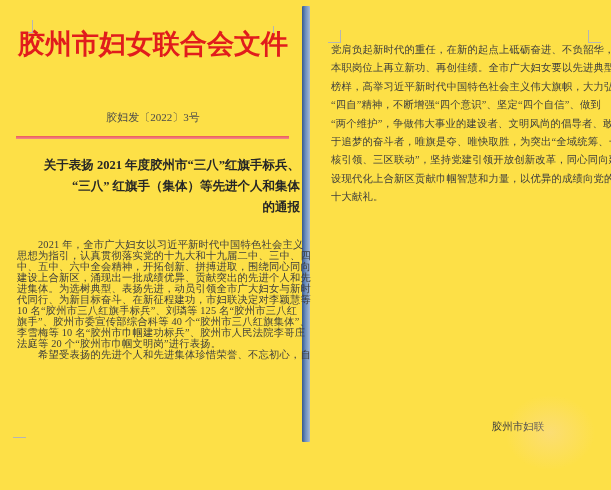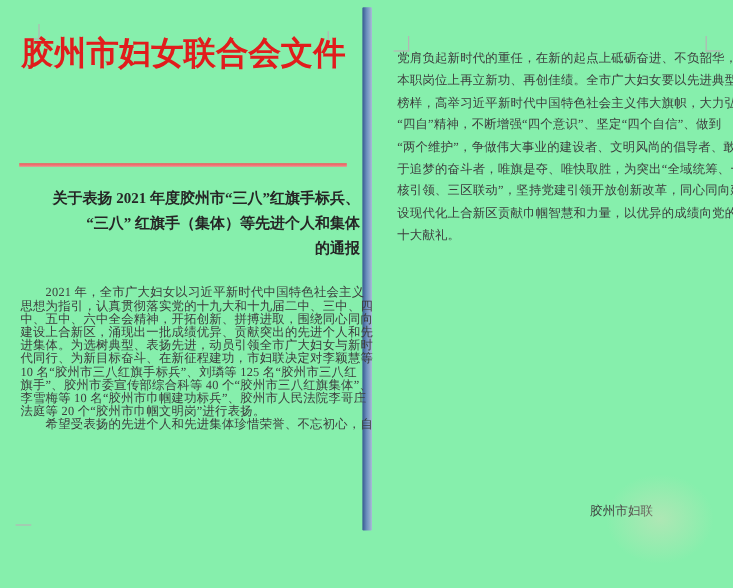--- a/index.html
+++ b/index.html
@@ -1,17 +1,17 @@
 <!DOCTYPE html>
 <html><head>
 <meta charset="utf-8">
 <style>
   html,body{margin:0;padding:0;background:#ffffff;}
   #canvas{
-    position:relative;width:611px;height:490px;background:#86efac;overflow:hidden;
+    position:relative;width:611px;height:490px;background:#fde047;overflow:hidden;
     font-family:"Liberation Serif","DejaVu Serif",serif;
   }
   
   .spine{
     position:absolute;left:302px;top:6px;width:8px;height:436px;
     background:linear-gradient(to right,#35598f,#6d8fbe 45%,#92abcd 80%,#a9bcd6);
     border-radius:1px;
   }
   
   .mark{position:absolute;}
@@ -60,20 +60,21 @@
   <div class="spine"></div>
 
   <div class="mark tl" style="left:20px;top:20px;"></div>
   <div class="mark tr" style="left:273px;top:26px;"></div>
   <div class="mark dash" style="left:13px;top:437px;"></div>
   <div class="mark tl" style="left:328px;top:30px;"></div>
   <div class="mark tr" style="left:588px;top:30px;"></div>
 
   <div class="red-header">胶州市妇女联合会文件</div>
 
+  <div class="doc-number">胶妇发〔2022〕3号</div>
 
   <div class="red-rule"></div>
 
   <div class="doc-title">关于表扬 2021 年度胶州市“三八”红旗手标兵、
 “三八” 红旗手（集体）等先进个人和集体
 的通报</div>
 
   <div class="body-text left-body">　　2021 年，全市广大妇女以习近平新时代中国特色社会主义
 思想为指引，认真贯彻落实党的十九大和十九届二中、三中、四
 中、五中、六中全会精神，开拓创新、拼搏进取，围绕同心同向

